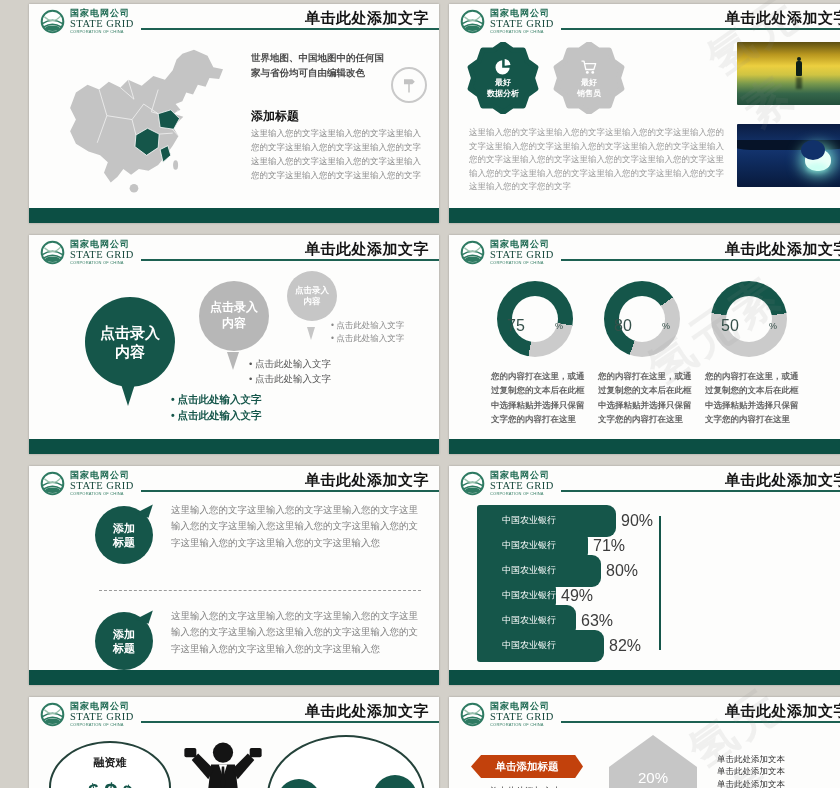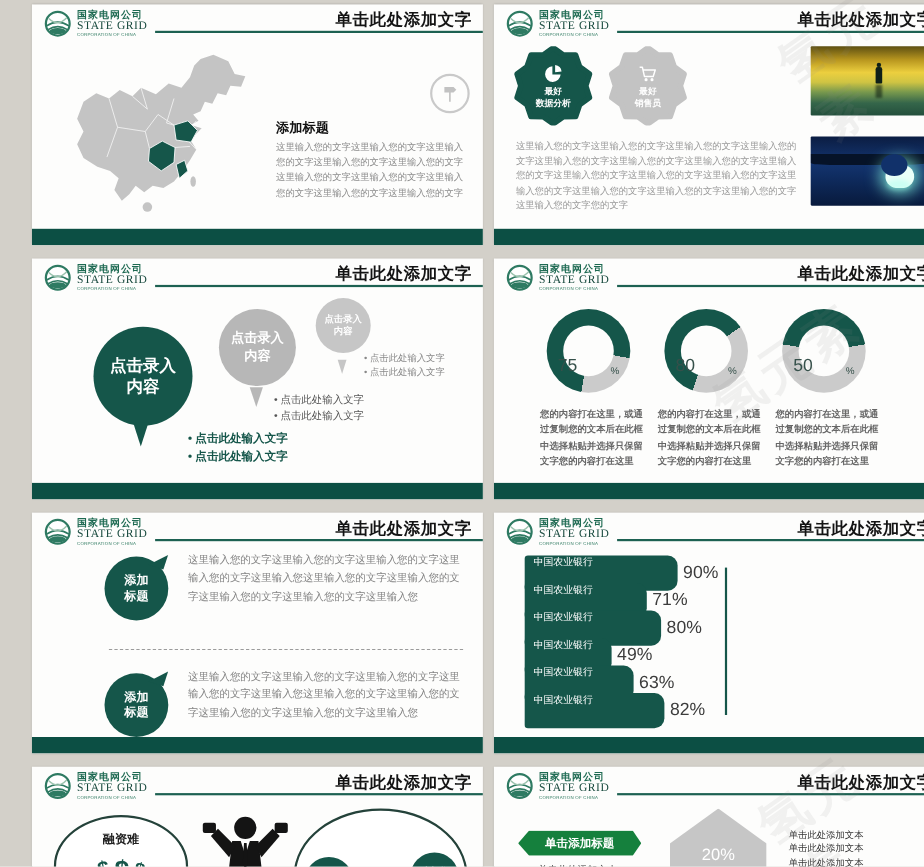--- a/index.html
+++ b/index.html
@@ -57,38 +57,38 @@
   .bullets{position:absolute;line-height:1.55;}
   .bullets div::before{content:"•  ";}
   .bul1{left:142px;top:156px;font-size:10.5px;font-weight:bold;color:#15564a;}
   .bul2{left:220px;top:122px;font-size:9.5px;color:#555;}
   .bul3{left:302px;top:84px;font-size:8.5px;color:#888;}
 
   
   .donut-col{position:absolute;top:46px;width:104px;}
   .dc1{left:36px}.dc2{left:143px}.dc3{left:250px}
   .donut{width:76px;height:76px;border-radius:50%;margin-left:12px;display:flex;align-items:center;justify-content:center;}
-  .donut-hole{width:46px;height:46px;border-radius:50%;background:#fdfdfc;display:flex;align-items:flex-end;justify-content:center;padding-top:13px;box-sizing:border-box;gap:30px;}
+  .donut-hole{width:46px;height:46px;border-radius:50%;background:#fdfdfc;display:flex;align-items:center;justify-content:center;padding-top:13px;box-sizing:border-box;gap:30px;}
   .donut-num{font-size:16px;color:#35504a;}
   .donut-unit{font-size:9px;color:#35504a;}
   .donut-caption{margin-top:12px;margin-left:6px;width:98px;font-size:8.5px;font-weight:bold;color:#666;line-height:1.7;}
 
   
   .tbubble{position:absolute;left:66px;width:58px;height:58px;border-radius:50%;background:#15564a;color:#fff;font-size:11px;font-weight:bold;line-height:1.3;display:flex;align-items:center;justify-content:center;text-align:center;}
   .tbubble::after{content:'';position:absolute;top:-4px;right:2px;width:0;height:0;border-left:14px solid transparent;border-bottom:14px solid #15564a;transform:rotate(18deg);}
   .tbubble span{display:block;width:2.2em;}
   .tb1{top:40px}.tb2{top:146px}
   .tbody{position:absolute;left:142px;width:250px;font-size:9.5px;color:#828282;line-height:1.72;}
   .tbody1{top:36px}.tbody2{top:142px}
   .dash-div{position:absolute;left:70px;right:18px;top:124px;border-top:1.5px dashed #9b9b9b;}
 
   
   .bar-rows{position:absolute;left:28px;top:42px;}
   .bar-row{display:flex;align-items:center;height:25px;}
-  .bar{height:32px;background:#15564a;border-radius:3px 9px 9px 3px;display:flex;padding-left:8px;box-sizing:border-box;}
+  .bar{height:32px;background:#15564a;border-radius:3px 9px 9px 3px;display:flex;align-items:center;padding-left:25px;box-sizing:border-box;}
   .bar-label{color:#fff;font-size:9px;white-space:nowrap;}
   .bar-pct{font-size:16px;color:#3c3c3c;margin-left:5px;}
   .vline{position:absolute;left:210px;top:50px;height:134px;width:2px;background:#15564a;}
   .note-box{position:absolute;left:222px;top:54px;width:178px;height:140px;background:#6e6e6e;color:#fff;font-size:8.8px;line-height:1.72;padding:10px 11px;box-sizing:border-box;}
 
   
   .ellipse{position:absolute;border:2px solid #24423a;border-radius:50%;background:#fff;}
   .el1{left:20px;top:44px;width:118px;height:88px;}
   .el1-label{position:absolute;left:0;right:0;top:12px;text-align:center;font-size:11px;font-weight:bold;color:#222;}
   .dollars{position:absolute;left:0;right:0;top:32px;text-align:center;color:#15564a;font-weight:bold;}
@@ -98,21 +98,21 @@
   .d3{font-size:17px;transform:rotate(14deg);}
   .man-svg{position:absolute;left:148px;top:36px;width:92px;height:168px;}
   .el2{left:238px;top:38px;width:154px;height:118px;border-width:2px;}
   .el2-title{position:absolute;left:0;right:0;top:10px;text-align:center;font-size:10px;font-weight:bold;color:#222;line-height:1.3;}
   .el2-title span{display:inline-block;width:6em;}
   .gcircle{position:absolute;width:44px;height:44px;border-radius:50%;background:#15564a;color:#fff;font-size:7px;font-weight:bold;line-height:1.3;display:flex;align-items:center;justify-content:center;text-align:center;}
   .gc1{left:8px;top:42px}.gc3{right:6px;top:38px}
   .gcircle span{display:block;width:3.2em;}
 
   
-  .banner{position:absolute;left:22px;top:58px;width:112px;height:23px;background:#15803d;color:#fff;font-size:10.5px;font-weight:bold;display:flex;align-items:center;justify-content:center;clip-path:polygon(0% 50%,9% 0%,93% 0%,100% 50%,93% 100%,9% 100%);}
+  .banner{position:absolute;left:22px;top:58px;width:112px;height:23px;background:#c2410c;color:#fff;font-size:10.5px;font-weight:bold;display:flex;align-items:center;justify-content:center;clip-path:polygon(0% 50%,9% 0%,93% 0%,100% 50%,93% 100%,9% 100%);}
   .sub-text{position:absolute;left:40px;top:88px;font-size:9px;color:#333;}
   .pentagon{position:absolute;left:160px;top:38px;width:88px;height:84px;background:#c6c6c6;clip-path:polygon(50% 0,100% 38%,100% 100%,0 100%,0 38%);display:flex;align-items:center;justify-content:center;color:#fff;font-size:15px;}
   .step-list{position:absolute;left:268px;top:56px;font-size:8.5px;color:#333;line-height:1.45;}
 
   .watermark{position:absolute;font-size:46px;font-weight:bold;color:#8a8a8a;opacity:.10;transform:rotate(-35deg);pointer-events:none;letter-spacing:4px;}
   .wm1{left:640px;top:300px}.wm2{left:720px;top:-6px}.wm3{left:700px;top:680px}
 </style>
 </head>
 <body>
 
@@ -148,20 +148,21 @@
       </g>
       <g fill="#15564a" stroke="#ffffff" stroke-width="0.8">
         <path d="M72,92 L84,85 L96,91 L95,105 L83,113 L71,104 Z"></path>
         <path d="M95,70 L108,66 L117,75 L111,86 L97,84 Z"></path>
         <path d="M97,107 L105,103 L108,113 L100,120 Z"></path>
       </g>
       <ellipse cx="113" cy="123" rx="2.6" ry="5" fill="#c4c4c4"></ellipse>
       <circle cx="70" cy="147" r="4.5" fill="#c4c4c4"></circle>
     </svg>
 
+    <div class="map-note">世界地图、中国地图中的任何国家与省份均可自由编辑改色</div>
     <div class="signpost">
       <svg width="20" height="20" viewBox="0 0 24 24" fill="none" stroke="#c2c2c2" stroke-width="1.8">
         <line x1="12" y1="6" x2="12" y2="21"></line>
         <path d="M6,5 h10 l3,3 l-3,3 h-10 z" fill="#c2c2c2" stroke="none"></path>
       </svg>
     </div>
     <div class="map-heading">添加标题</div>
     <div class="map-body">这里输入您的文字这里输入您的文字这里输入您的文字这里输入您的文字这里输入您的文字这里输入您的文字这里输入您的文字这里输入您的文字这里输入您的文字这里输入您的文字</div>
     <div class="sl-footer"></div>
   </div>

